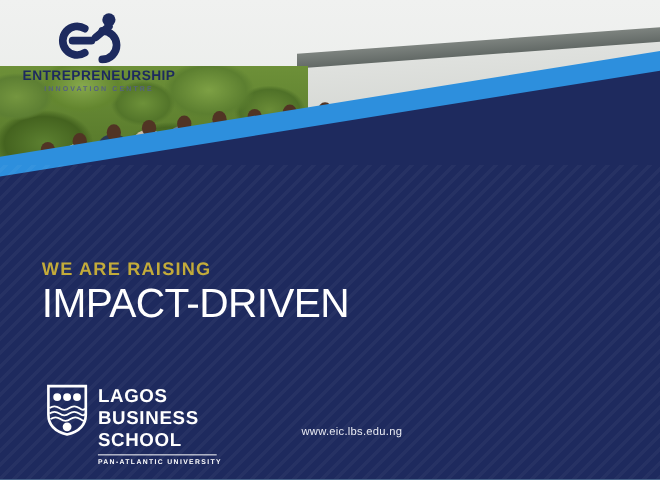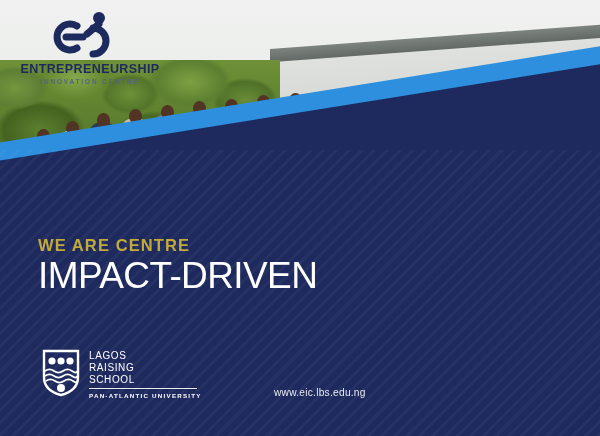--- a/index.html
+++ b/index.html
@@ -153,21 +153,21 @@
   .subtitle {
     margin-top:1px;
     font-size:25.5px; font-weight:bold; letter-spacing:.2px;
     color:#2b7cd3; line-height:1.05;
   }
 
   
   .lbs { position:absolute; left:42px; top:349px; display:flex; align-items:flex-start; }
   .lbs-text { margin-left:9px; padding-top:1px; }
   .lbs-line {
-    font-size:10px; font-weight:normal; letter-spacing:.6px;
+    font-size:17px; font-weight:bold; letter-spacing:.6px;
     color:#ffffff; line-height:1.18;
   }
   .lbs-rule { width:108px; height:1px; background:#ffffff; margin:3px 0 3px; opacity:.9; }
   .lbs-uni {
     font-size:6.2px; font-weight:bold; letter-spacing:1.25px; color:#ffffff;
   }
 
   
   .url {
     position:absolute; left:274px; top:387px;
@@ -277,38 +277,38 @@
         <path d="M40 44 A13 13 0 1 0 40 18"></path>
       </g>
       <path d="M34 24 L46 14" stroke="#1d2a5e" stroke-width="7" stroke-linecap="round"></path>
       <circle cx="46" cy="8" r="6" fill="#1d2a5e"></circle>
     </svg>
     <div class="eic-name">ENTREPRENEURSHIP</div>
     <div class="eic-sub">INNOVATION CENTRE</div>
   </div>
 
   <div class="headline">
-    <div class="kicker">WE ARE CENTRE</div>
+    <div class="kicker">WE ARE RAISING</div>
     <div class="title">IMPACT-DRIVEN</div>
   </div>
 
   <div class="lbs">
     <svg width="38" height="48" viewBox="0 0 38 48">
       <path d="M2 2 H36 V28 C36 39 27 44 19 46 C11 44 2 39 2 28 Z" fill="none" stroke="#ffffff" stroke-width="2.4"></path>
       <circle cx="10" cy="12" r="3.6" fill="#ffffff"></circle>
       <circle cx="19" cy="12" r="3.6" fill="#ffffff"></circle>
       <circle cx="28" cy="12" r="3.6" fill="#ffffff"></circle>
       <path d="M3 22 q4.5 -3.2 9 0 t9 0 t9 0 t5 0" fill="none" stroke="#ffffff" stroke-width="1.7"></path>
       <path d="M3 27 q4.5 -3.2 9 0 t9 0 t9 0 t5 0" fill="none" stroke="#ffffff" stroke-width="1.7"></path>
       <path d="M4 32 q4.5 -3.2 9 0 t9 0 t9 0 t4 0" fill="none" stroke="#ffffff" stroke-width="1.7"></path>
       <circle cx="19" cy="39" r="4" fill="#ffffff"></circle>
     </svg>
     <div class="lbs-text">
       <div class="lbs-line">LAGOS</div>
-      <div class="lbs-line">RAISING</div>
+      <div class="lbs-line">BUSINESS</div>
       <div class="lbs-line">SCHOOL</div>
       <div class="lbs-rule"></div>
       <div class="lbs-uni">PAN-ATLANTIC UNIVERSITY</div>
     </div>
   </div>
 
   <div class="url">www.eic.lbs.edu.ng</div>
 
 </div>
 

